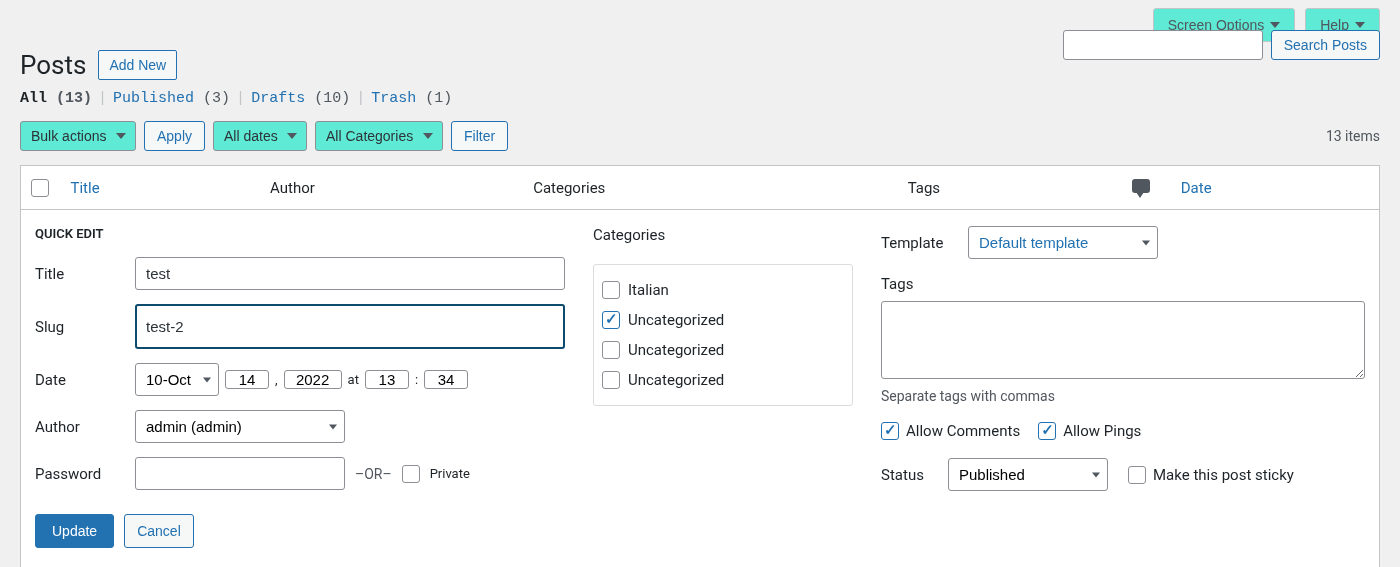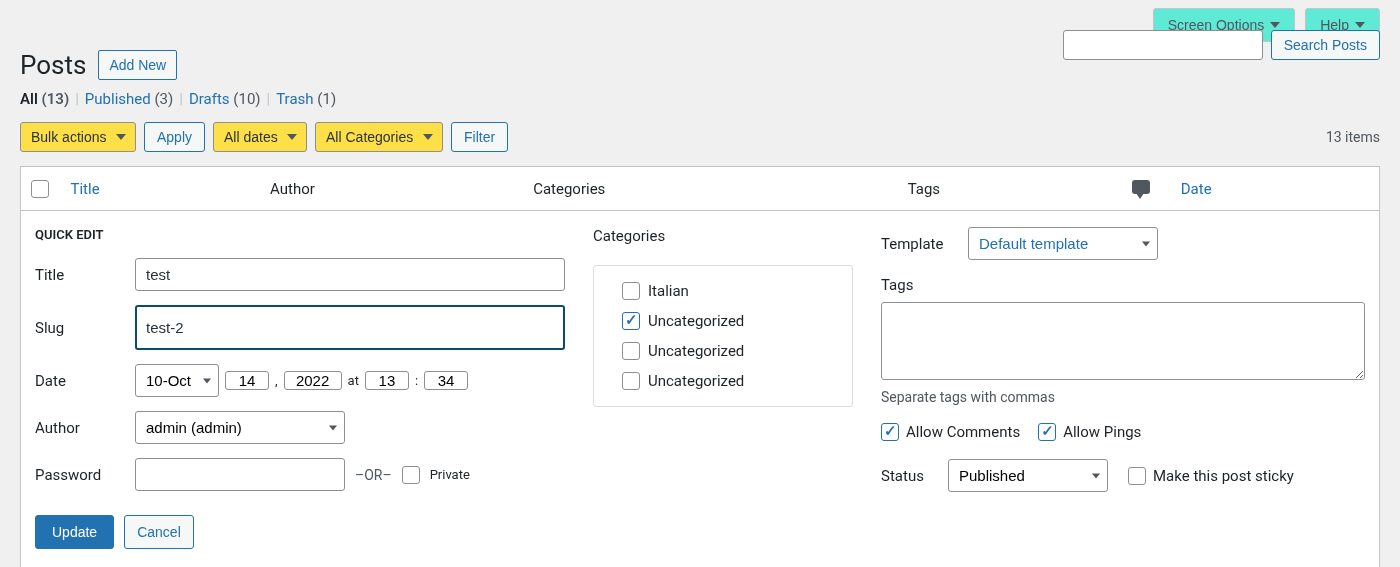--- a/index.html
+++ b/index.html
@@ -47,38 +47,39 @@
       padding: 6px 10px;
       font-size: 14px;
       cursor: pointer;
     }
     .filter-links {
       display: flex;
       align-items: center;
       gap: 6px;
       font-size: 15px;
       margin-bottom: 14px;
+      font-family: Liberation Mono, monospace;
     }
     .filter-links a { color: #2271b1; text-decoration: none; cursor: pointer; }
     .filter-links .current { color: #1d2327; font-weight: 600; }
     .filter-links .sep { color: #c3c4c7; }
     .filter-links .count { color: #50575e; }
     .controls-row {
       display: flex;
       align-items: center;
       justify-content: space-between;
       margin-bottom: 14px;
     }
     .controls-left {
       display: flex;
       align-items: center;
       gap: 8px;
     }
     .sel {
-      background: #fde047;
+      background: #5eead4;
       border: 1px solid #8c8f94;
       border-radius: 3px;
       padding: 6px 28px 6px 10px;
       font-size: 14px;
       color: #2c3338;
       appearance: none;
       cursor: pointer;
       position: relative;
     }
     .sel-wrap { position: relative; display: inline-block; }
@@ -239,21 +240,21 @@
     }
     .or-text { font-size: 14px; color: #50575e; }
     .cat-heading {
       font-size: 15px;
       margin-bottom: 10px;
     }
     .cat-box {
       border: 1px solid #dcdcde;
       border-radius: 3px;
       background: #fff;
-      padding: 10px 28px;
+      padding: 10px 8px;
       margin-top: 20px;
     }
     .cat-item {
       display: flex;
       align-items: center;
       gap: 8px;
       padding: 6px 0;
       font-size: 15px;
     }
     .col3-row {

